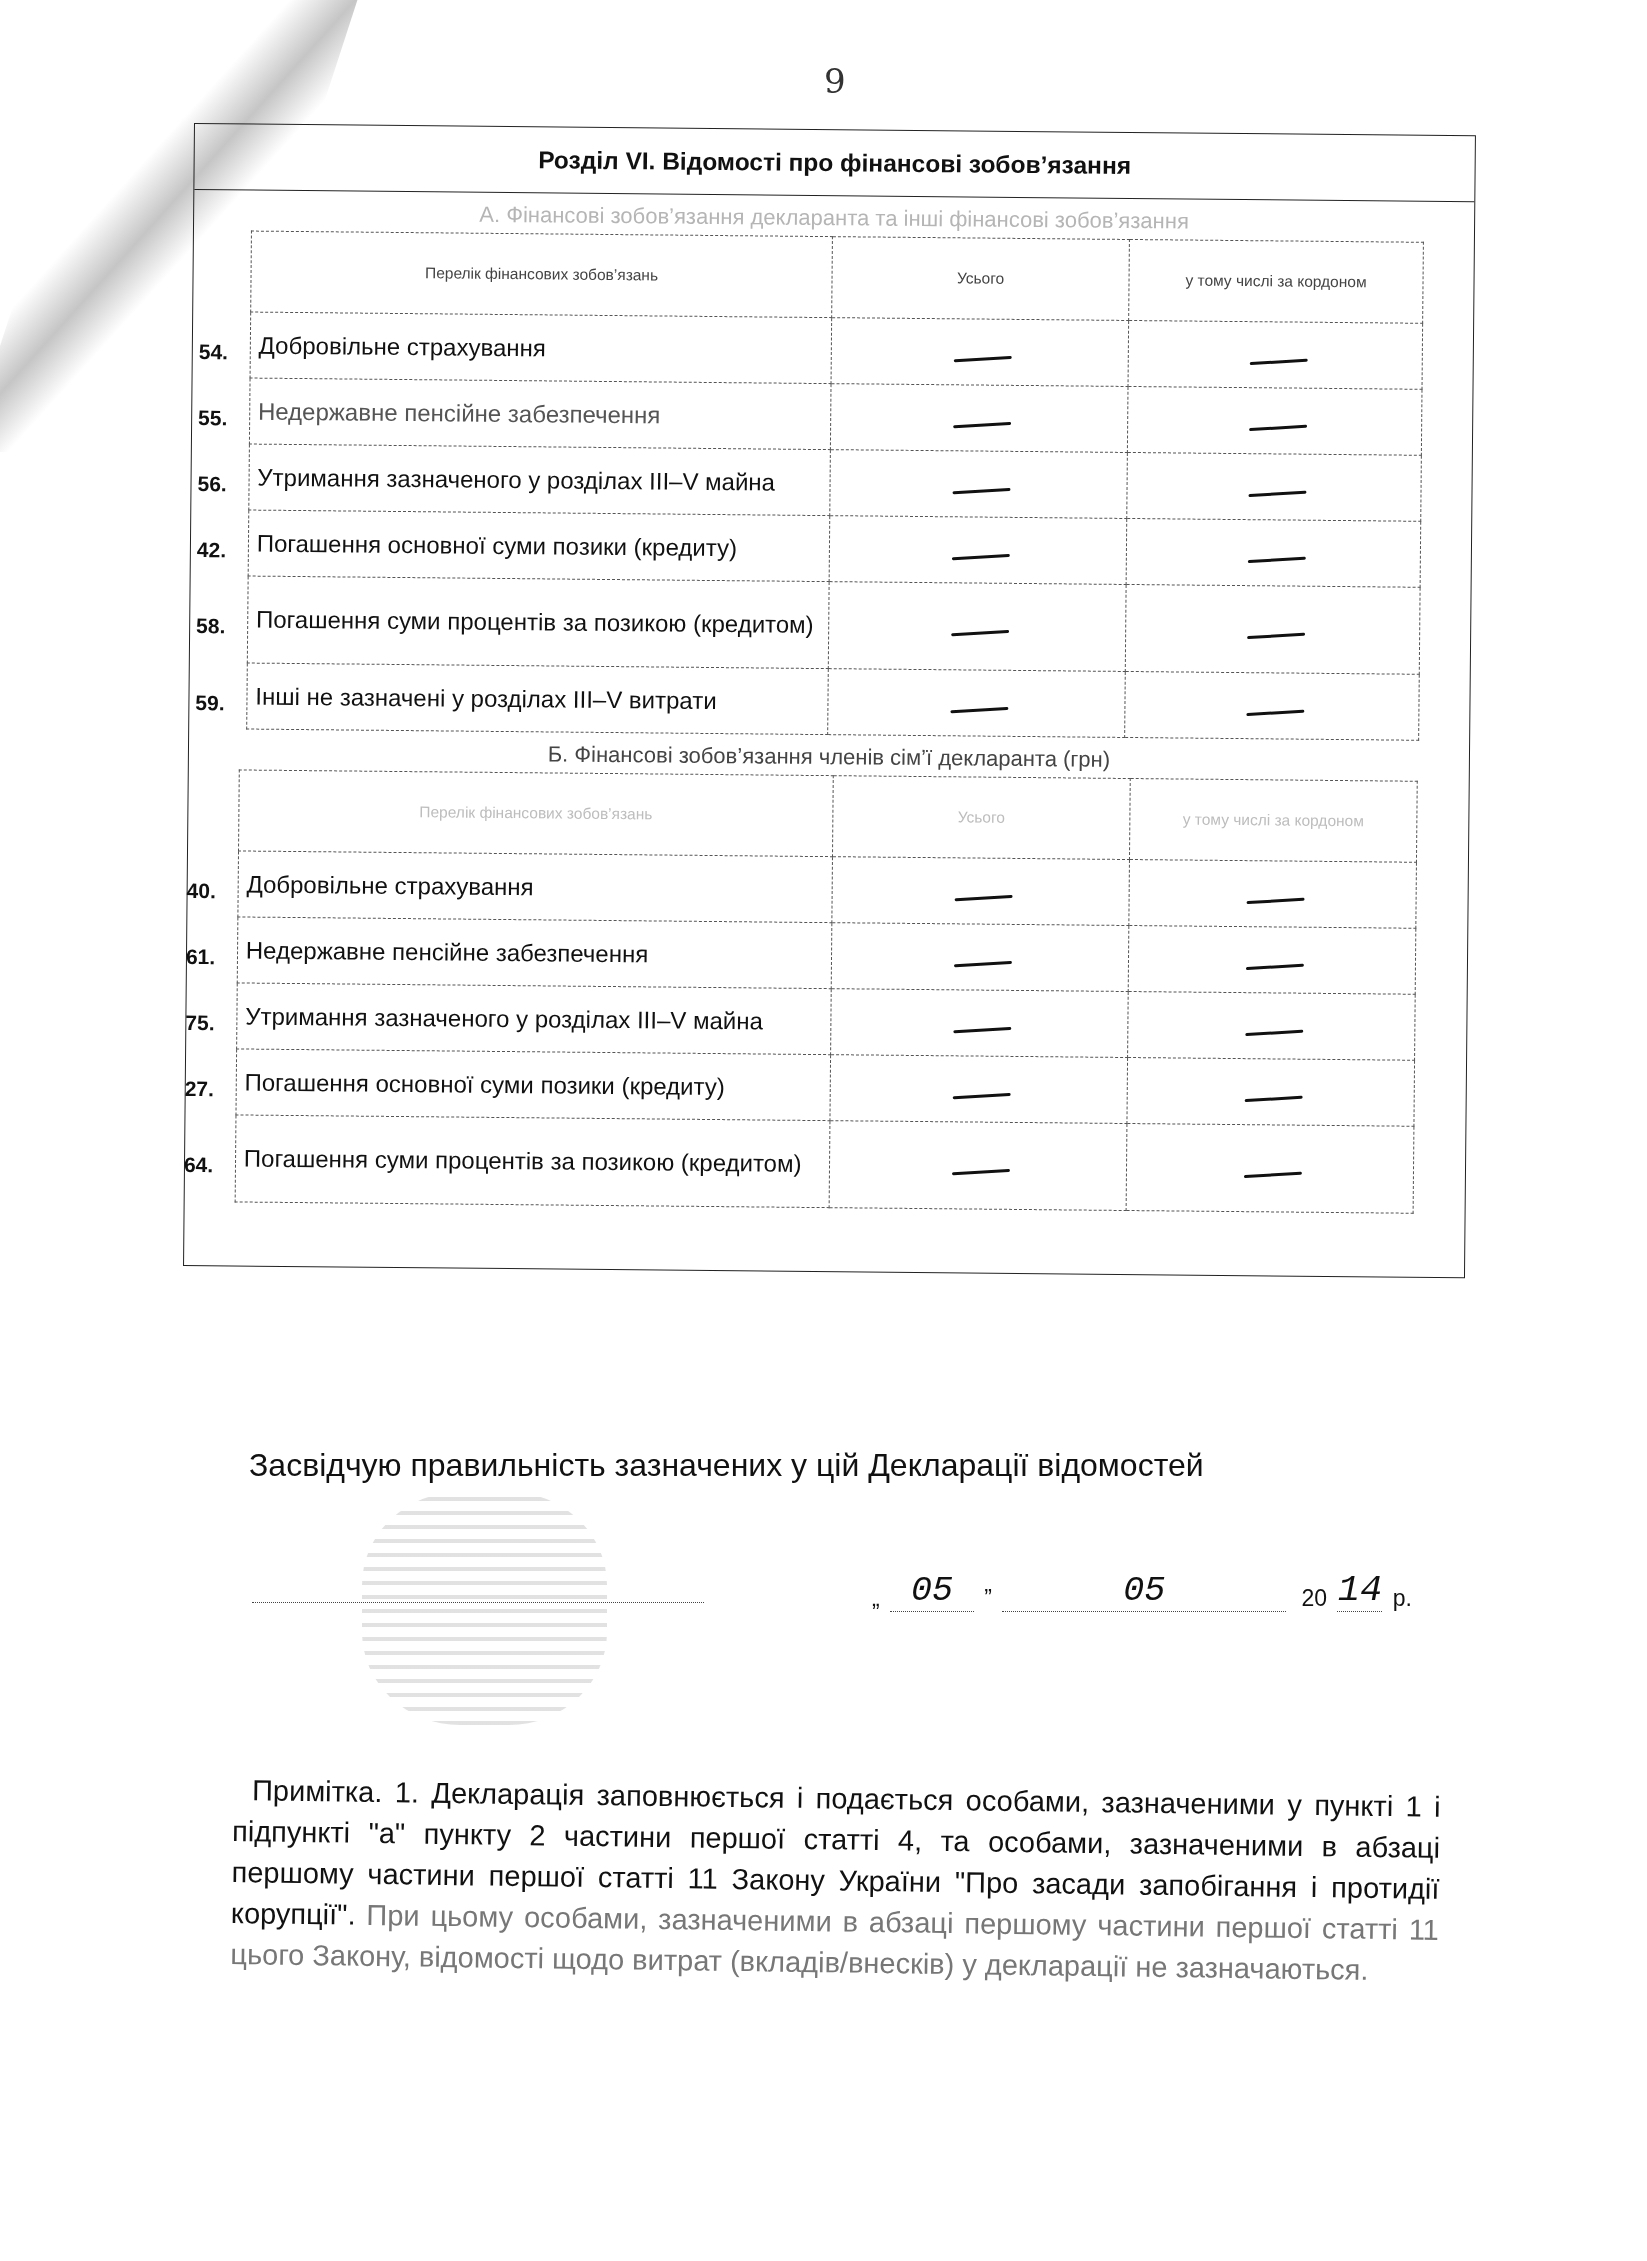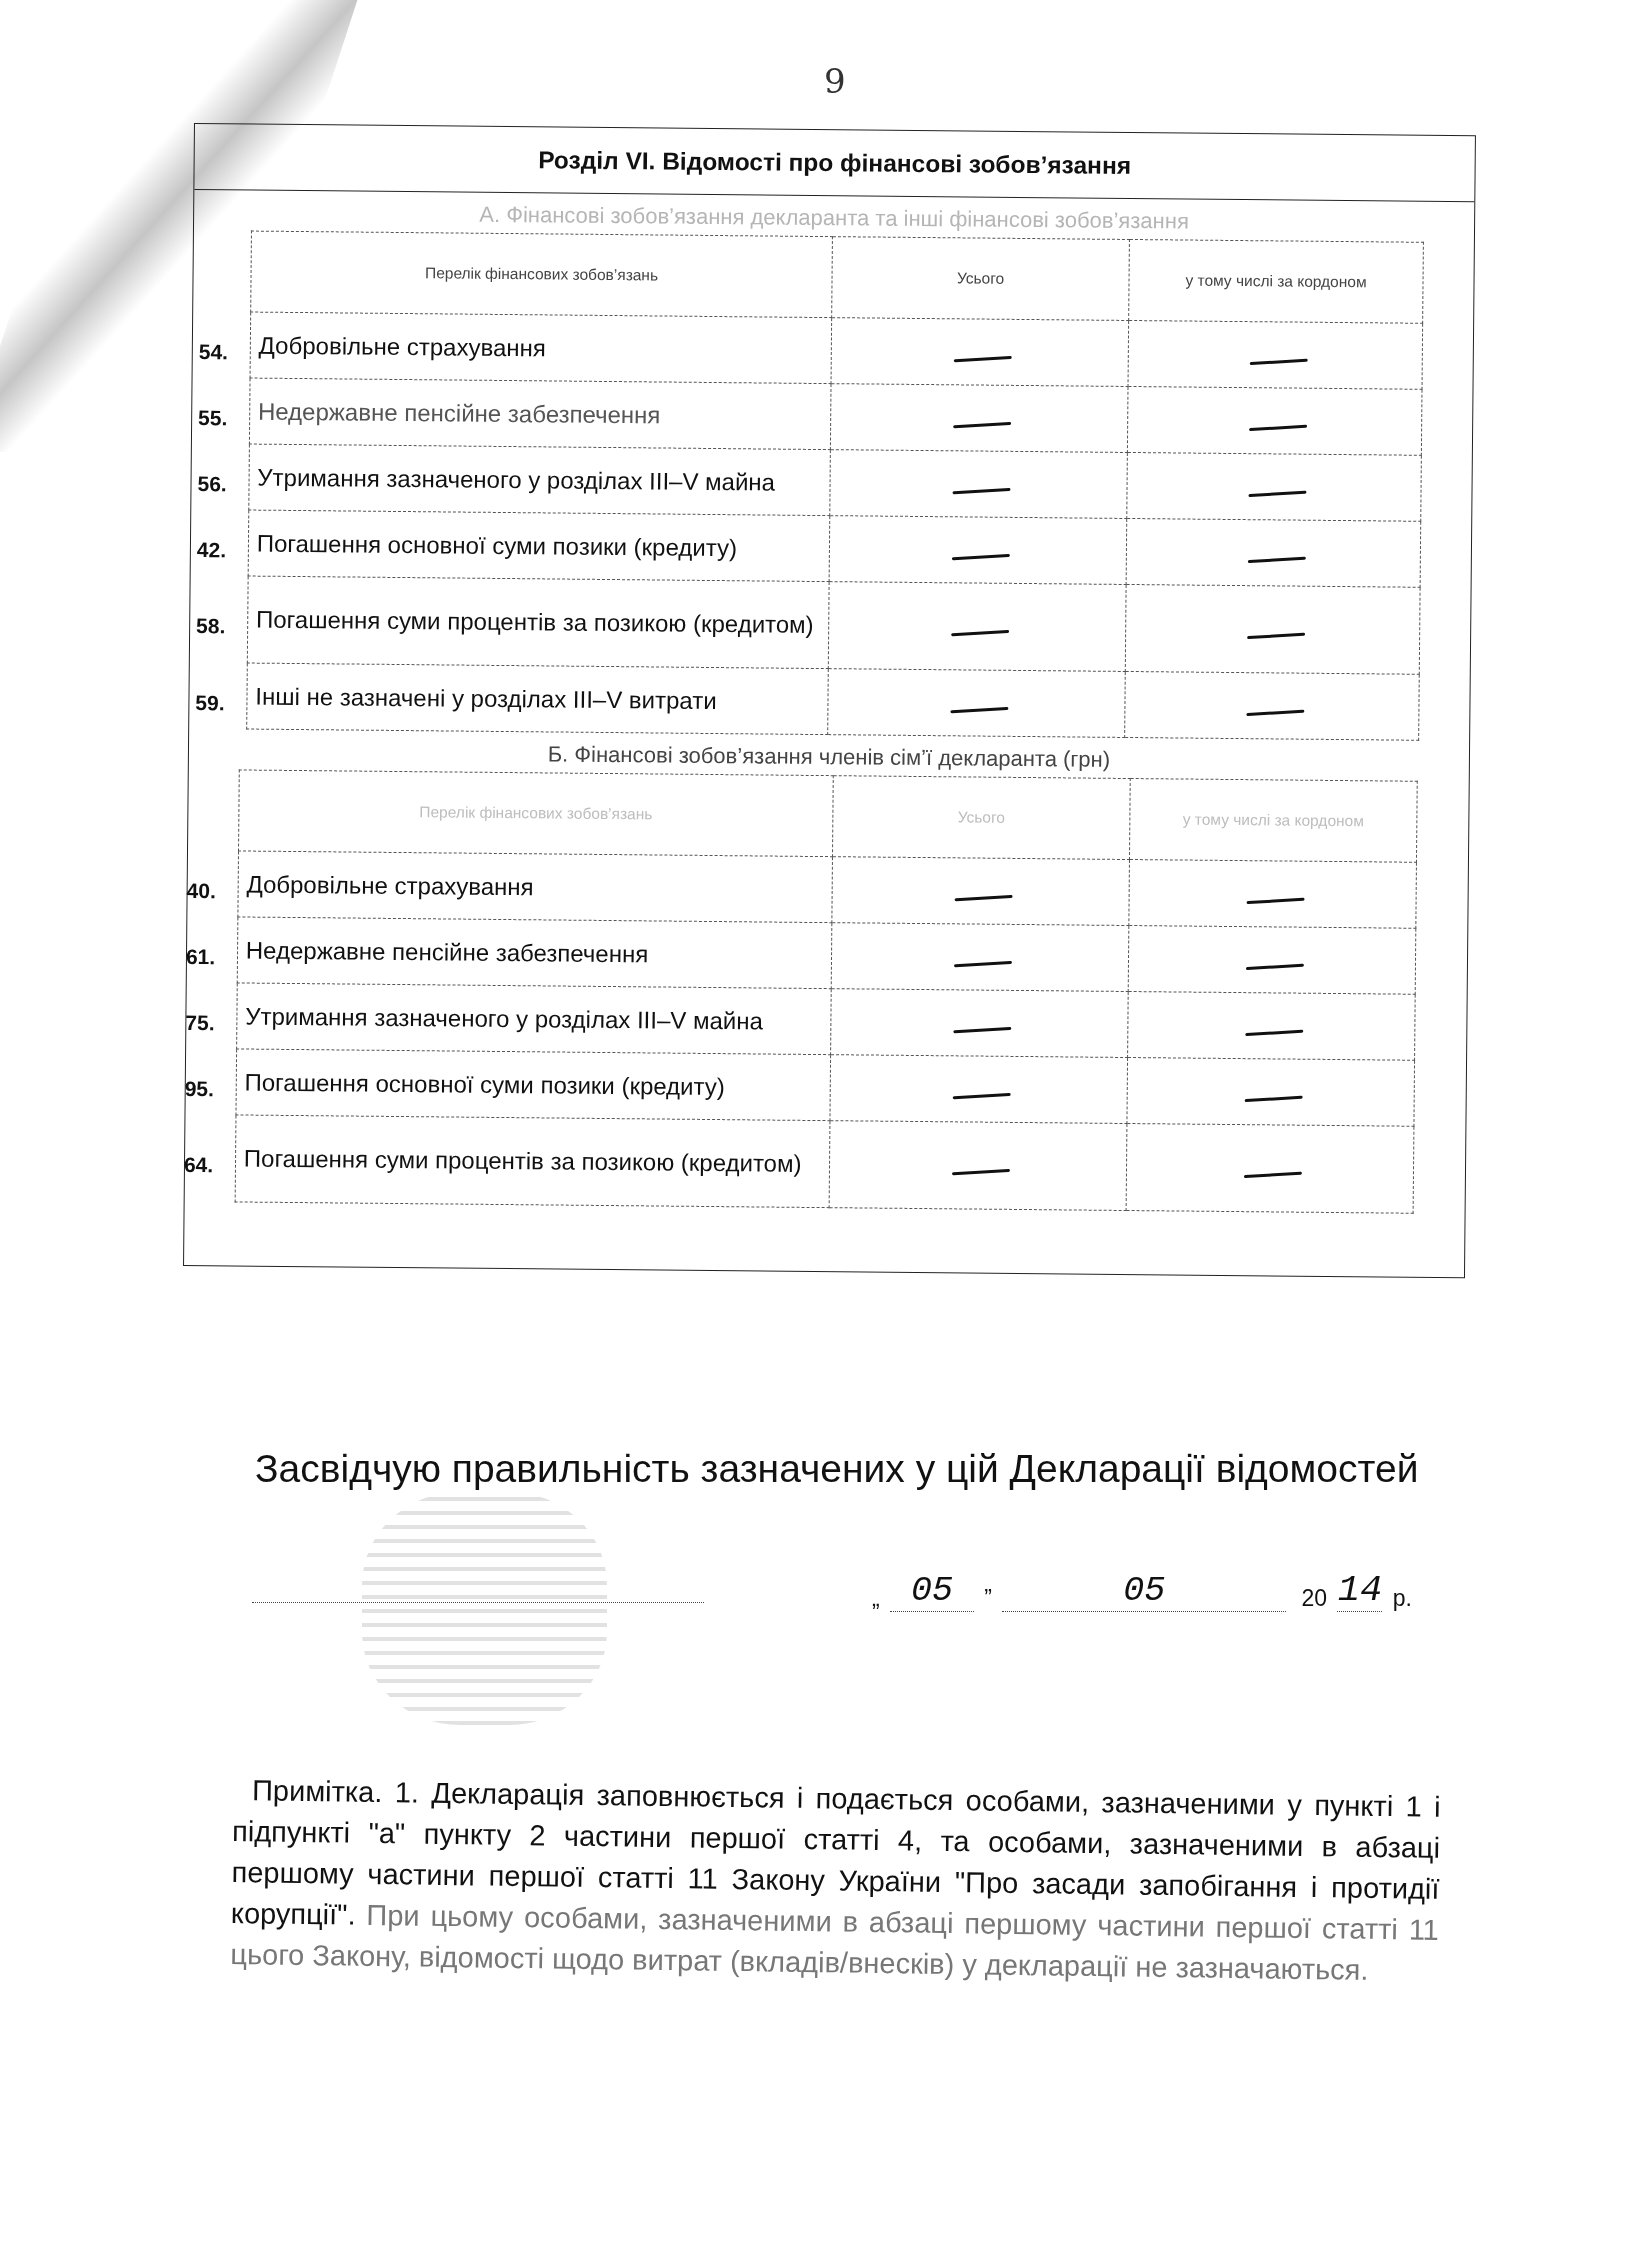--- a/index.html
+++ b/index.html
@@ -18,21 +18,21 @@
   .sub-title.dark { color:#444; }
   table.ob { border-collapse:collapse; margin-left:57px; width:1172px; table-layout:fixed; }
   table.ob th, table.ob td { border:1.3px dashed #555; }
   table.ob th { font-weight:normal; font-size:15.5px; color:#444; height:78px; }
   table.ob th.faded { color:#bdbdbd; }
   table.ob td { height:63px; font-size:24px; padding-left:7.8px; position:relative; }
   table.ob td.tall { height:84px; }
   table.ob td.dash { text-align:center; }
   .num { position:absolute; left:-52px; top:50%; transform:translateY(-50%); font-weight:bold; font-size:21px;margin-top:7px; }
   .dash-mark { display:inline-block; width:58px; height:3.2px; background:#111; border-radius:1.9px; transform:rotate(-4deg); }
-  .certify { position:absolute; left:255px; top:1447px; font-size:39px; }
+  .certify { position:absolute; left:249px; top:1447px; font-size:32px; }
   .sig-line { position:absolute; left:252px; top:1602px; width:452px; border-top:1.9px dotted #444; }
   .stamp { position:absolute; left:362px; top:1492px; width:245px; height:233px; border-radius:40%;
     background:repeating-linear-gradient(0deg, rgba(150,150,150,0.28) 0 3.9px, rgba(255,255,255,0) 3.9px 14px); }
   .date-row { position:absolute; left:872px; top:1569px; font-size:23px; display:flex; align-items:flex-end; gap:10.3px; }
   .hand { font-family:"DejaVu Serif", serif; font-style:italic; font-size:35px; }
   .uline { border-bottom:1.9px dotted #444; display:inline-block; text-align:center;font-family:Liberation Mono, monospace; }
   .note { position:absolute; left:233px; top:1770px; width:1208px; font-size:29px; line-height:41px; text-align:justify;
     text-indent:19.4px; transform:rotate(0.8deg); transform-origin:left top; }
   .note .faint { color:#777; }
 </style>
@@ -114,21 +114,21 @@
         <td><span class="num">61.</span><span>Недержавне пенсійне забезпечення</span></td>
         <td class="dash"><span class="dash-mark"></span></td>
         <td class="dash"><span class="dash-mark"></span></td>
       </tr>
       <tr>
         <td><span class="num">75.</span><span>Утримання зазначеного у розділах III–V майна</span></td>
         <td class="dash"><span class="dash-mark"></span></td>
         <td class="dash"><span class="dash-mark"></span></td>
       </tr>
       <tr>
-        <td><span class="num">95.</span><span>Погашення основної суми позики (кредиту)</span></td>
+        <td><span class="num">27.</span><span>Погашення основної суми позики (кредиту)</span></td>
         <td class="dash"><span class="dash-mark"></span></td>
         <td class="dash"><span class="dash-mark"></span></td>
       </tr>
       <tr>
         <td class="tall"><span class="num">64.</span><span>Погашення суми процентів за позикою (кредитом)</span></td>
         <td class="dash"><span class="dash-mark"></span></td>
         <td class="dash"><span class="dash-mark"></span></td>
       </tr>
     </tbody>
       </table>

